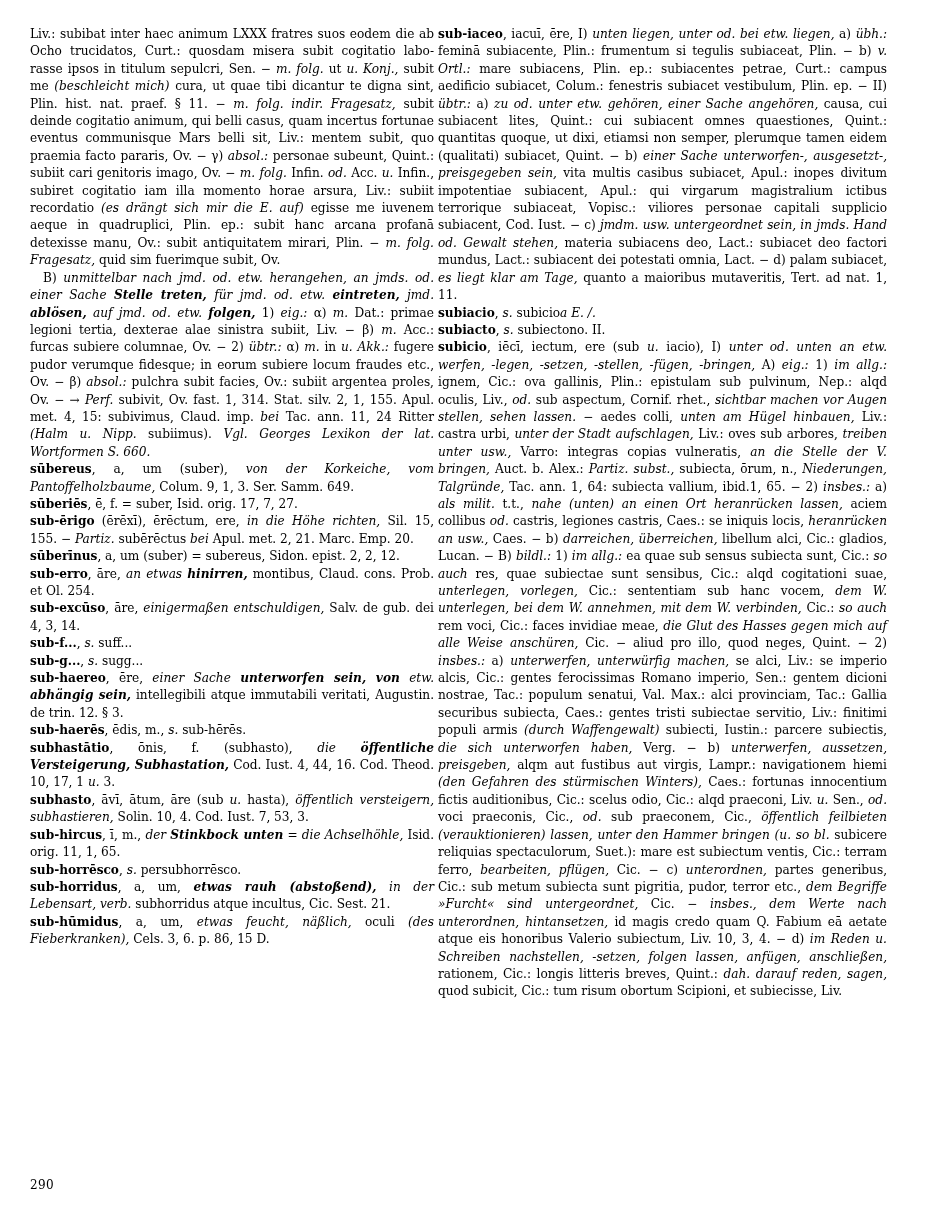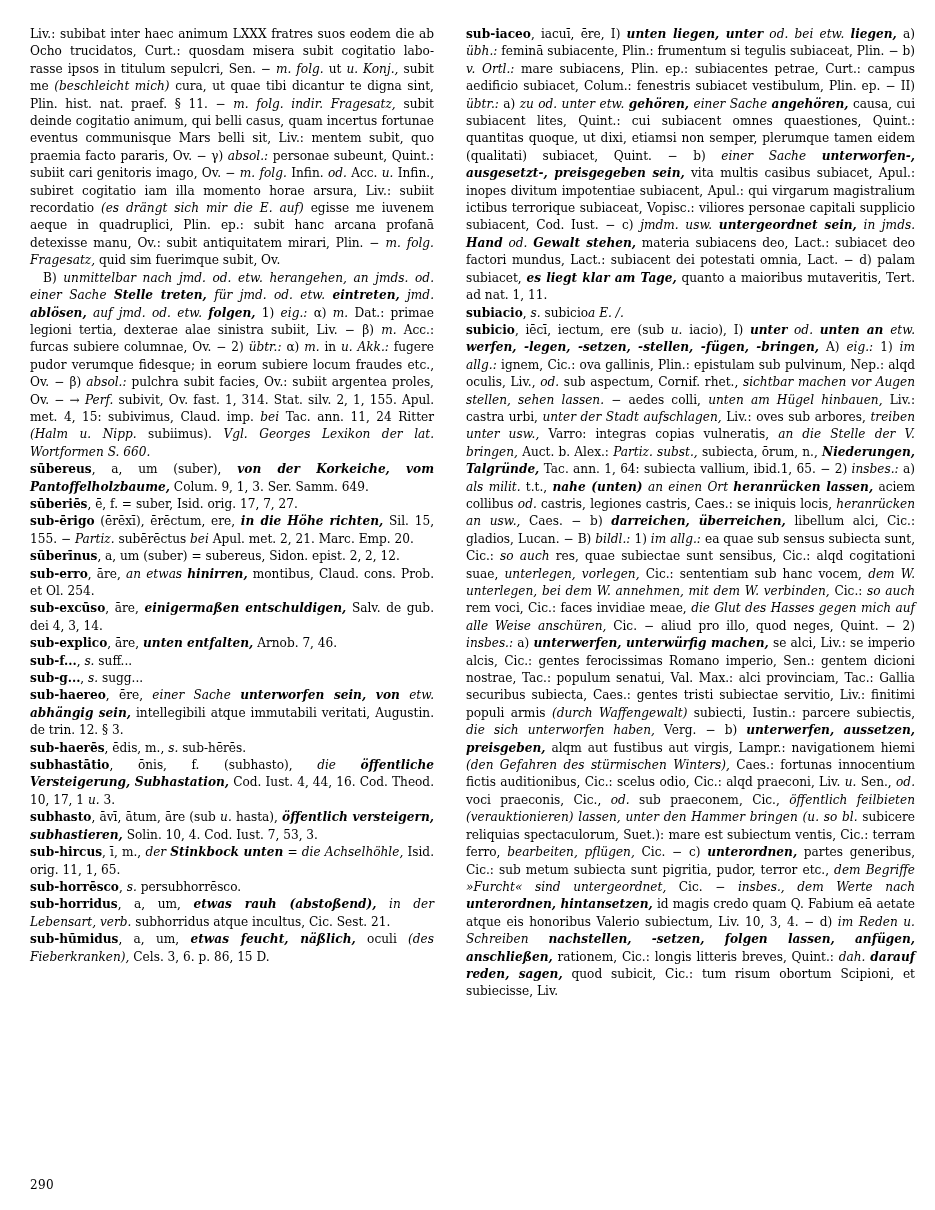--- a/index.html
+++ b/index.html
@@ -17,21 +17,21 @@
   .page {
     position: relative;
     width: 935px;
     height: 1210px;
     box-sizing: border-box;
     padding: 26px 34px 0 30px;
   }
   .columns {
     display: flex;
     flex-direction: row;
-    gap: 32px;
+    gap: 4px;
     align-items: flex-start;
   }
   .column {
     width: 404px;
     flex: 0 0 404px;
   }
   .column.right {
     width: 449px;
     flex: 0 0 449px;
   }
@@ -50,21 +50,21 @@
   .entry.para {
     text-indent: 13px;
   }
   b.hw {
     font-weight: bold;
   }
   i {
     font-style: italic;
   }
   b.de {
-    font-weight: bold;
+    font-weight: normal;
     font-style: italic;
   }
   .pageno {
     position: absolute;
     left: 30px;
     bottom: 18px;
     font-size: 12px;
     color: #000;
     letter-spacing: 0.4px;
   }
@@ -78,36 +78,36 @@
 
     <div class="column left">
       <div class="entry cont">Liv.: subibat inter haec animum LXXX fratres suos eodem die ab Ocho trucidatos, Curt.: quosdam misera subit cogitatio labo-rasse ipsos in titulum sepulcri, Sen. − <i>m. folg.</i> ut <i>u. Konj.,</i> subit me <i>(beschleicht mich)</i> cura, ut quae tibi dicantur te digna sint, Plin. hist. nat. praef. § 11. − <i>m. folg. indir. Fragesatz,</i> subit deinde cogitatio animum, qui belli casus, quam incertus fortunae eventus communisque Mars belli sit, Liv.: mentem subit, quo praemia facto pararis, Ov. − γ) <i>absol.:</i> personae subeunt, Quint.: subiit cari genitoris imago, Ov. − <i>m. folg.</i> Infin. <i>od.</i> Acc. <i>u.</i> Infin., subiret cogitatio iam illa momento horae arsura, Liv.: subiit recordatio <i>(es drängt sich mir die E. auf)</i> egisse me iuvenem aeque in quadruplici, Plin. ep.: subit hanc arcana profanā detexisse manu, Ov.: subit antiquitatem mirari, Plin. − <i>m. folg. Fragesatz,</i> quid sim fuerimque subit, Ov.</div>
       <div class="entry para">B) <i>unmittelbar nach jmd. od. etw. herangehen, an jmds. od. einer Sache <b>Stelle treten,</b> für jmd. od. etw. <b>eintreten,</b> jmd. <b>ablösen,</b> auf jmd. od. etw. <b>folgen,</b></i> 1) <i>eig.:</i> α) <i>m.</i> Dat.: primae legioni tertia, dexterae alae sinistra subiit, Liv. − β) <i>m.</i> Acc.: furcas subiere columnae, Ov. − 2) <i>übtr.:</i> α) <i>m.</i> in <i>u. Akk.:</i> fugere pudor verumque fidesque; in eorum subiere locum fraudes etc., Ov. − β) <i>absol.:</i> pulchra subit facies, Ov.: subiit argentea proles, Ov. − → <i>Perf.</i> subivit, Ov. fast. 1, 314. Stat. silv. 2, 1, 155. Apul. met. 4, 15: subivimus, Claud. imp. <i>bei</i> Tac. ann. 11, 24 Ritter <i>(Halm u. Nipp.</i> subiimus). <i>Vgl. Georges Lexikon der lat. Wortformen S. 660.</i></div>
       <div class="entry"><b class="hw">sūbereus</b>, a, um (suber), <b class="de">von der Korkeiche, vom Pantoffelholzbaume,</b> Colum. 9, 1, 3. Ser. Samm. 649.</div>
       <div class="entry"><b class="hw">sūberiēs</b>, ē̄, f. = suber, Isid. orig. 17, 7, 27.</div>
       <div class="entry"><b class="hw">sub-ērigo</b> (ērēxī), ērēctum, ere, <b class="de">in die Höhe richten,</b> Sil. 15, 155. − <i>Partiz.</i> subērēctus <i>bei</i> Apul. met. 2, 21. Marc. Emp. 20.</div>
       <div class="entry"><b class="hw">sūberīnus</b>, a, um (suber) = subereus, Sidon. epist. 2, 2, 12.</div>
       <div class="entry"><b class="hw">sub-erro</b>, āre, <i>an etwas <b>hinirren,</b></i> montibus, Claud. cons. Prob. et Ol. 254.</div>
       <div class="entry"><b class="hw">sub-excūso</b>, āre, <b class="de">einigermaßen entschuldigen,</b> Salv. de gub. dei 4, 3, 14.</div>
-      <div class="entry"><b class="hw">sub-explico</b>, āre, <b class="de">unten entfalten,</b> Arnob. 7, 46.</div>
       <div class="entry"><b class="hw">sub-f...</b>, <i>s.</i> suff...</div>
       <div class="entry"><b class="hw">sub-g...</b>, <i>s.</i> sugg...</div>
       <div class="entry"><b class="hw">sub-haereo</b>, ēre, <i>einer Sache <b>unterworfen sein, von</b> etw. <b>abhängig sein,</b></i> intellegibili atque immutabili veritati, Augustin. de trin. 12. § 3.</div>
       <div class="entry"><b class="hw">sub-haerēs</b>, ēdis, m., <i>s.</i> sub-hērēs.</div>
       <div class="entry"><b class="hw">subhastātio</b>, ōnis, f. (subhasto), <i>die <b>öffentliche Versteigerung, Subhastation,</b></i> Cod. Iust. 4, 44, 16. Cod. Theod. 10, 17, 1 <i>u.</i> 3.</div>
       <div class="entry"><b class="hw">subhasto</b>, āvī, ātum, āre (sub <i>u.</i> hasta), <b class="de">öffentlich versteigern, subhastieren,</b> Solin. 10, 4. Cod. Iust. 7, 53, 3.</div>
       <div class="entry"><b class="hw">sub-hircus</b>, ī, m., <i>der <b>Stinkbock unten</b> = die Achselhöhle,</i> Isid. orig. 11, 1, 65.</div>
       <div class="entry"><b class="hw">sub-horrēsco</b>, <i>s.</i> persubhorrēsco.</div>
       <div class="entry"><b class="hw">sub-horridus</b>, a, um, <i><b>etwas rauh (abstoßend),</b> in der Lebensart, verb.</i> subhorridus atque incultus, Cic. Sest. 21.</div>
       <div class="entry"><b class="hw">sub-hūmidus</b>, a, um, <b class="de">etwas feucht, näßlich,</b> oculi <i>(des Fieberkranken),</i> Cels. 3, 6. p. 86, 15 D.</div>
     </div>
 
     <div class="column right">
       <div class="entry"><b class="hw">sub-iaceo</b>, iacuī, ēre, I) <b class="de">unten liegen, unter</b> <i>od. bei etw.</i> <b class="de">liegen,</b> a) <i>übh.:</i> feminā subiacente, Plin.: frumentum si tegulis subiaceat, Plin. − b) <i>v. Ortl.:</i> mare subiacens, Plin. ep.: subiacentes petrae, Curt.: campus aedificio subiacet, Colum.: fenestris subiacet vestibulum, Plin. ep. − II) <i>übtr.:</i> a) <i>zu od. unter etw.</i> <b class="de">gehören,</b> <i>einer Sache</i> <b class="de">angehören,</b> causa, cui subiacent lites, Quint.: cui subiacent omnes quaestiones, Quint.: quantitas quoque, ut dixi, etiamsi non semper, plerumque tamen eidem (qualitati) subiacet, Quint. − b) <i>einer Sache</i> <b class="de">unterworfen-, ausgesetzt-, preisgegeben sein,</b> vita multis casibus subiacet, Apul.: inopes divitum impotentiae subiacent, Apul.: qui virgarum magistralium ictibus terrorique subiaceat, Vopisc.: viliores personae capitali supplicio subiacent, Cod. Iust. − c) <i>jmdm. usw.</i> <b class="de">untergeordnet sein,</b> <i>in jmds.</i> <b class="de">Hand</b> <i>od.</i> <b class="de">Gewalt stehen,</b> materia subiacens deo, Lact.: subiacet deo factori mundus, Lact.: subiacent dei potestati omnia, Lact. − d) palam subiacet, <b class="de">es liegt klar am Tage,</b> quanto a maioribus mutaveritis, Tert. ad nat. 1, 11.</div>
       <div class="entry"><b class="hw">subiacio</b>, <i>s.</i> subicio<i>a E. /.</i></div>
+      <div class="entry"><b class="hw">subiacto</b>, <i>s.</i> subiectono. II.</div>
       <div class="entry"><b class="hw">subicio</b>, iēcī, iectum, ere (sub <i>u.</i> iacio), I) <b class="de">unter</b> <i>od.</i> <b class="de">unten an</b> <i>etw.</i> <b class="de">werfen, -legen, -setzen, -stellen, -fügen, -bringen,</b> A) <i>eig.:</i> 1) <i>im allg.:</i> ignem, Cic.: ova gallinis, Plin.: epistulam sub pulvinum, Nep.: alqd oculis, Liv., <i>od.</i> sub aspectum, Cornif. rhet., <i>sichtbar machen vor Augen stellen, sehen lassen.</i> − aedes colli, <i>unten am Hügel hinbauen,</i> Liv.: castra urbi, <i>unter der Stadt aufschlagen,</i> Liv.: oves sub arbores, <i>treiben unter usw.,</i> Varro: integras copias vulneratis, <i>an die Stelle der V. bringen,</i> Auct. b. Alex.: <i>Partiz. subst.,</i> subiecta, ōrum, n., <b class="de">Niederungen, Talgründe,</b> Tac. ann. 1, 64: subiecta vallium, ibid.1, 65. − 2) <i>insbes.:</i> a) <i>als milit.</i> t.t., <b class="de">nahe (unten)</b> <i>an einen Ort</i> <b class="de">heranrücken lassen,</b> aciem collibus <i>od.</i> castris, legiones castris, Caes.: se iniquis locis, <i>heranrücken an usw.,</i> Caes. − b) <b class="de">darreichen, überreichen,</b> libellum alci, Cic.: gladios, Lucan. − B) <i>bildl.:</i> 1) <i>im allg.:</i> ea quae sub sensus subiecta sunt, Cic.: <i>so auch</i> res, quae subiectae sunt sensibus, Cic.: alqd cogitationi suae, <i>unterlegen, vorlegen,</i> Cic.: sententiam sub hanc vocem, <i>dem W. unterlegen, bei dem W. annehmen, mit dem W. verbinden,</i> Cic.: <i>so auch</i> rem voci, Cic.: faces invidiae meae, <i>die Glut des Hasses gegen mich auf alle Weise anschüren,</i> Cic. − aliud pro illo, quod neges, Quint. − 2) <i>insbes.:</i> a) <b class="de">unterwerfen, unterwürfig machen,</b> se alci, Liv.: se imperio alcis, Cic.: gentes ferocissimas Romano imperio, Sen.: gentem dicioni nostrae, Tac.: populum senatui, Val. Max.: alci provinciam, Tac.: Gallia securibus subiecta, Caes.: gentes tristi subiectae servitio, Liv.: finitimi populi armis <i>(durch Waffengewalt)</i> subiecti, Iustin.: parcere subiectis, <i>die sich unterworfen haben,</i> Verg. − b) <b class="de">unterwerfen, aussetzen, preisgeben,</b> alqm aut fustibus aut virgis, Lampr.: navigationem hiemi <i>(den Gefahren des stürmischen Winters),</i> Caes.: fortunas innocentium fictis auditionibus, Cic.: scelus odio, Cic.: alqd praeconi, Liv. <i>u.</i> Sen., <i>od.</i> voci praeconis, Cic., <i>od.</i> sub praeconem, Cic., <i>öffentlich feilbieten (verauktionieren) lassen, unter den Hammer bringen (u. so bl.</i> subicere reliquias spectaculorum, Suet.): mare est subiectum ventis, Cic.: terram ferro, <i>bearbeiten, pflügen,</i> Cic. − c) <b class="de">unterordnen,</b> partes generibus, Cic.: sub metum subiecta sunt pigritia, pudor, terror etc., <i>dem Begriffe »Furcht« sind untergeordnet,</i> Cic. − <i>insbes., dem Werte nach</i> <b class="de">unterordnen, hintansetzen,</b> id magis credo quam Q. Fabium eā aetate atque eis honoribus Valerio subiectum, Liv. 10, 3, 4. − d) <i>im Reden u. Schreiben</i> <b class="de">nachstellen, -setzen, folgen lassen, anfügen, anschließen,</b> rationem, Cic.: longis litteris breves, Quint.: <i>dah.</i> <b class="de">darauf reden, sagen,</b> quod subicit, Cic.: tum risum obortum Scipioni, et subiecisse, Liv.</div>
     </div>
 
   </div>
 
   <div class="pageno">290</div>
 
 </div>
 
 </body></html>

